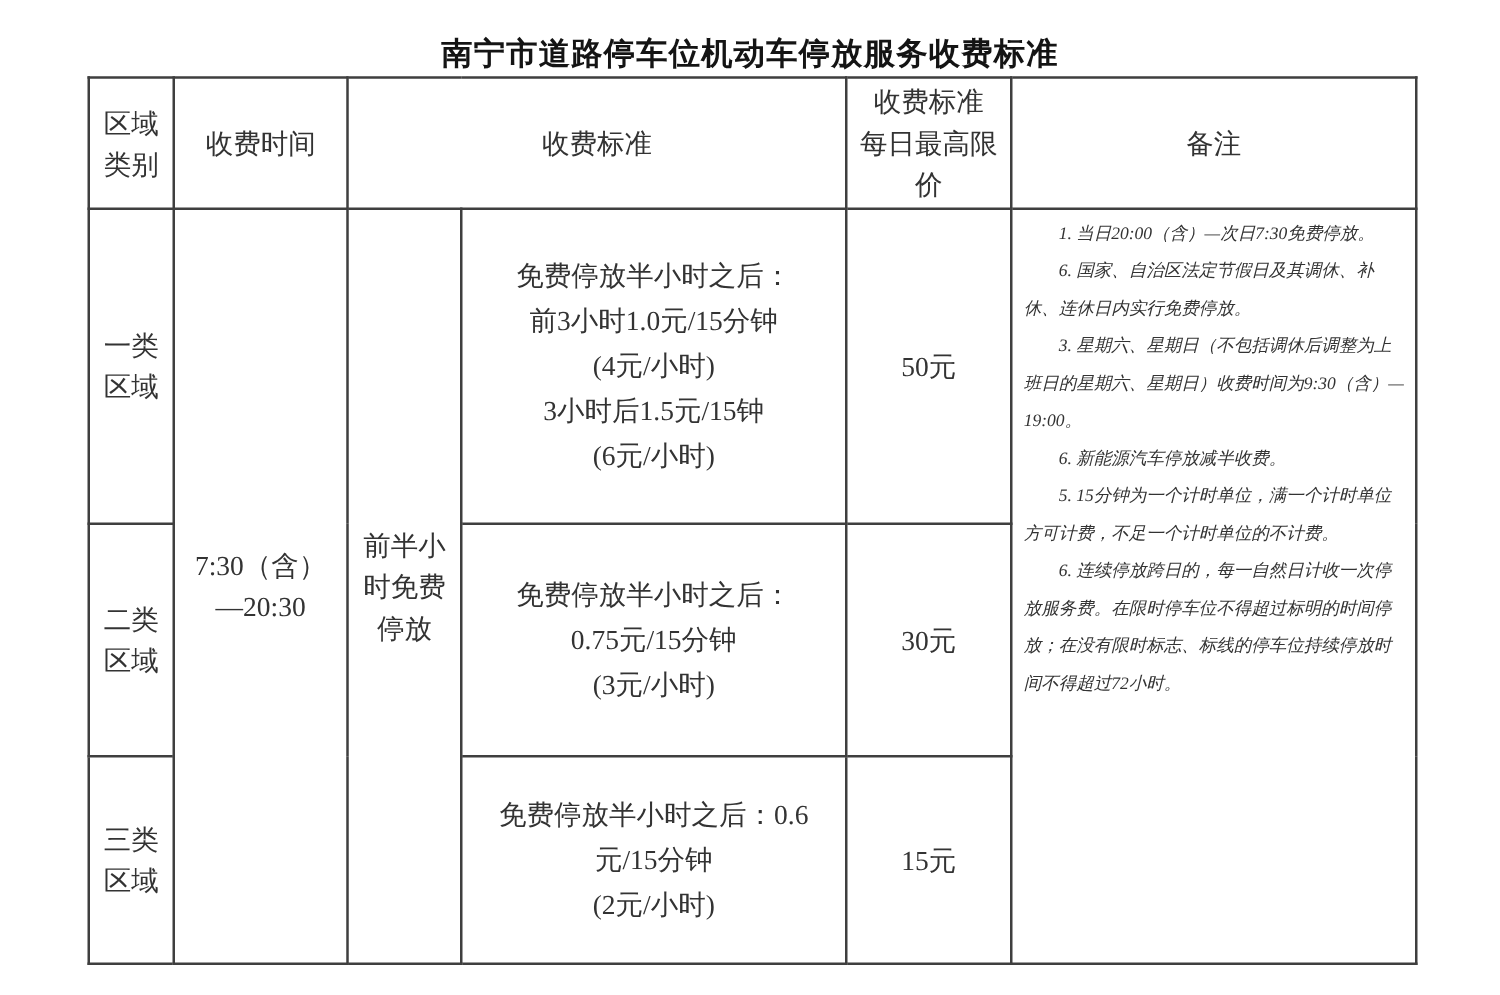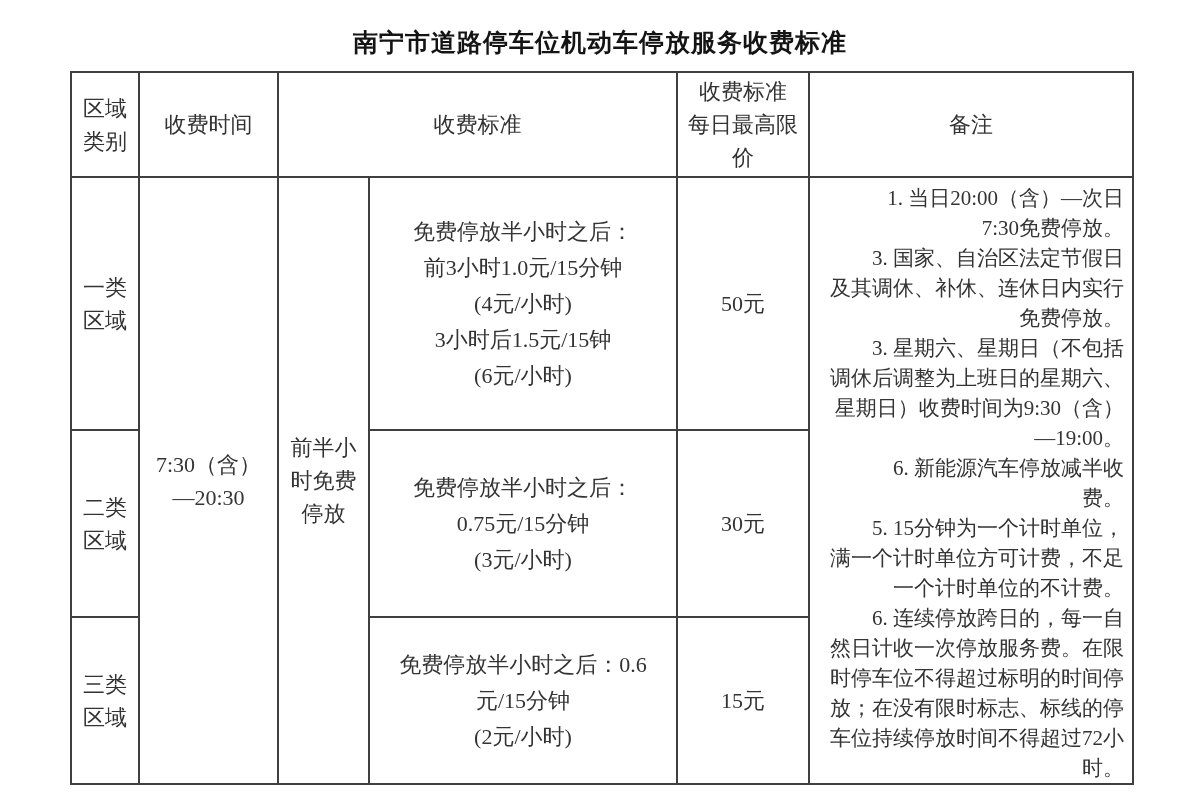--- a/index.html
+++ b/index.html
@@ -11,40 +11,40 @@
     color:#333333;
   }
   .page-title {
     position:absolute; left:0; top:26px; width:1200px;
     text-align:center;
     font-family:"Liberation Sans", sans-serif;
     font-weight:bold; font-size:25px; color:#141414;
     letter-spacing:1px;
   }
   table.fee-table {
-    position:absolute; left:70px; top:71px;
+    position:absolute; left:70px; top:61px;
     width:1062px; height:709px;
     border-collapse:collapse; table-layout:fixed;
   }
   .fee-table th, .fee-table td {
     border:2px solid #3f3f3f;
     text-align:center; vertical-align:middle;
     font-weight:normal; font-size:22px; line-height:33px;
     padding:0; overflow:hidden;
   }
   tr.r-head { height:105px; }
   tr.r-1 { height:252px; }
   tr.r-2 { height:186px; }
   tr.r-3 { height:166px; }
   .line { white-space:nowrap; }
   td.fee-cell .line { line-height:36px; }
   td.remarks-cell {
-    vertical-align:top; text-align:right;
+    vertical-align:top; text-align:left;
     padding:5px 8px 0 9px;
-    font-size:21px; line-height:30px;
+    font-size:14px; line-height:30px;font-style:italic;
   }
   td.remarks-cell p { margin:0; text-indent:2em; }
 </style>
 </head>
 <body>
 
 <div class="page-title">南宁市道路停车位机动车停放服务收费标准</div>
 
 <table class="fee-table">
   <colgroup>
@@ -89,21 +89,21 @@
     <td class="fee-cell">
       <div class="line">免费停放半小时之后：</div>
       <div class="line">前3小时1.0元/15分钟</div>
       <div class="line">(4元/小时)</div>
       <div class="line">3小时后1.5元/15钟</div>
       <div class="line">(6元/小时)</div>
     </td>
     <td>50元</td>
     <td rowspan="3" class="remarks-cell">
       <p>1. 当日20:00（含）—次日7:30免费停放。</p>
-      <p>3. 国家、自治区法定节假日及其调休、补休、连休日内实行免费停放。</p>
+      <p>6. 国家、自治区法定节假日及其调休、补休、连休日内实行免费停放。</p>
       <p>3. 星期六、星期日（不包括调休后调整为上班日的星期六、星期日）收费时间为9:30（含）—19:00。</p>
       <p>6. 新能源汽车停放减半收费。</p>
       <p>5. 15分钟为一个计时单位，满一个计时单位方可计费，不足一个计时单位的不计费。</p>
       <p>6. 连续停放跨日的，每一自然日计收一次停放服务费。在限时停车位不得超过标明的时间停放；在没有限时标志、标线的停车位持续停放时间不得超过72小时。</p>
     </td>
   </tr>
 
   <tr class="r-2">
     <td>
       <div class="line">二类</div>

